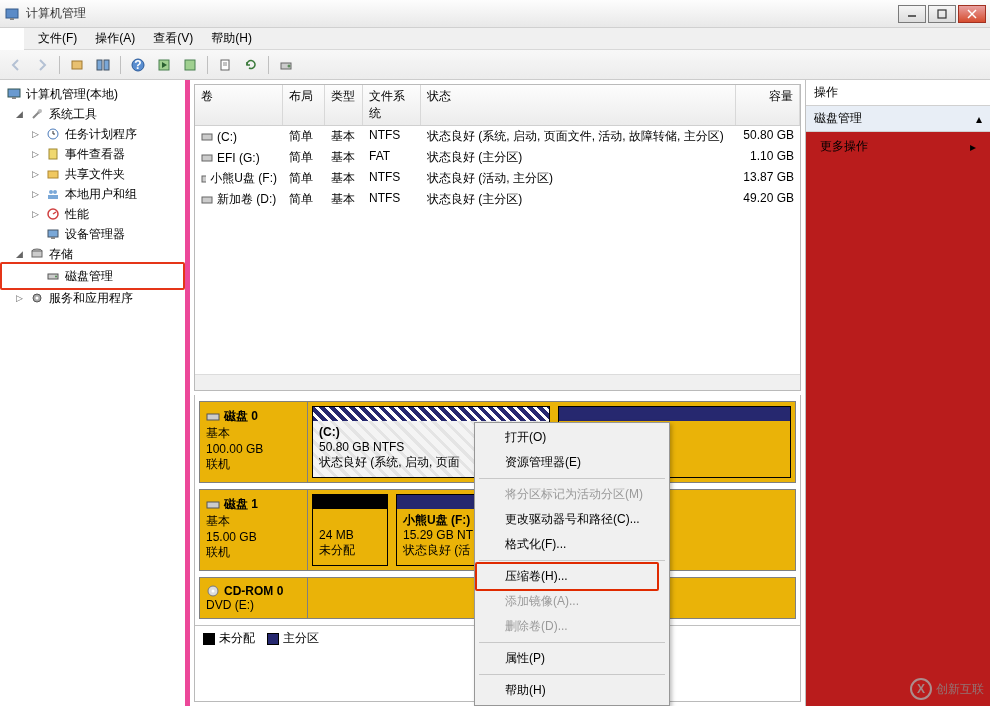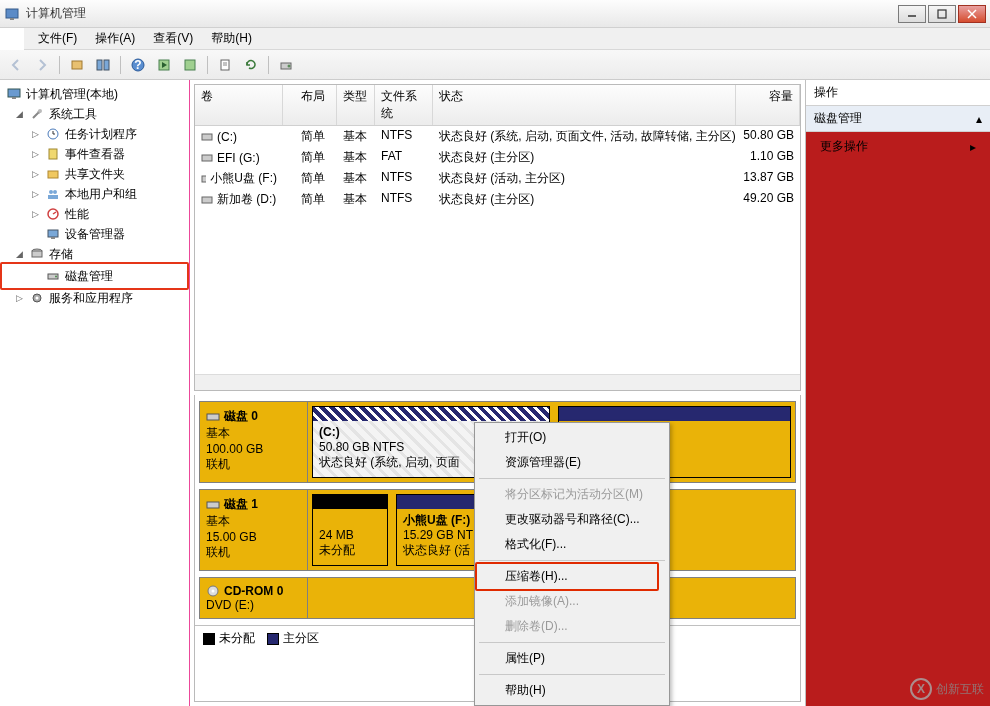--- a/index.html
+++ b/index.html
@@ -19,42 +19,42 @@
 .menu-item { padding: 2px 8px; cursor: pointer; }
 
 
 .toolbar { height: 30px; background: linear-gradient(#f8f8f8,#ececec); border-bottom: 1px solid #ccc; display: flex; align-items: center; padding: 0 4px; gap: 2px; }
 .tb-btn { width: 24px; height: 24px; display: flex; align-items: center; justify-content: center; cursor: pointer; border: 1px solid transparent; }
 .tb-sep { width: 1px; height: 18px; background: #c0c0c0; margin: 0 3px; }
 .tb-btn.disabled { opacity: 0.4; cursor: default; }
 
 
 .main-area { display: flex; height: calc(706px - 28px - 22px - 30px); }
-.tree-pane { width: 190px; border-right: 1px solid #ec4899; background: #fff; padding: 4px 2px; overflow: hidden; }
+.tree-pane { width: 190px; border-right: 5px solid #ec4899; background: #fff; padding: 4px 2px; overflow: hidden; }
 .center-pane { flex: 1; display: flex; flex-direction: column; border-right: 1px solid #c0c0c0; min-width: 0; }
 .actions-pane { width: 184px; background: #b91c1c; }
 
 
 .tree-node { display: flex; align-items: center; padding: 1px 2px; white-space: nowrap; cursor: pointer; line-height: 18px; }
 .tree-toggle { width: 11px; height: 11px; margin-right: 2px; display: inline-flex; align-items: center; justify-content: center; font-size: 9px; color: #666; }
 .tree-icon { width: 16px; height: 16px; margin: 0 4px 0 2px; display: inline-flex; align-items: center; justify-content: center; }
 .tree-indent-1 { padding-left: 12px; }
 .tree-indent-2 { padding-left: 28px; }
 .tree-highlight { border: 2px solid #e53518; border-radius: 2px; margin: -2px; padding-top: 2px; padding-bottom: 2px; }
 
 
 .vol-table-wrap { border: 1px solid #bababa; margin: 4px; background: #fff; }
 .vol-header { display: flex; background: linear-gradient(#fdfdfd, #ececec); border-bottom: 1px solid #d0d0d0; }
 .vol-header-cell { padding: 3px 6px; border-right: 1px solid #d8d8d8; font-weight: normal; }
 .vol-body { height: 248px; overflow: auto; }
 .vol-row { display: flex; padding: 1px 0; cursor: pointer; }
 .vol-cell { padding: 1px 6px; white-space: nowrap; overflow: hidden; }
 .vol-cell.vol-icon { display: flex; align-items: center; gap: 4px; }
 .col-vol { width: 88px; }
-.col-layout { width: 42px; margin-left: 12px; }
+.col-layout { width: 42px; }
 .col-type { width: 38px; }
 .col-fs { width: 58px; }
 .col-status { flex: 1; }
 .col-cap { width: 64px; text-align: right; }
 .vol-scroll { height: 16px; background: #f0f0f0; border-top: 1px solid #dcdcdc; }
 
 
 .disk-area { flex: 1; overflow: auto; margin: 0 4px 4px 4px; border: 1px solid #bababa; border-top: none; }
 .disk-block { display: flex; border: 1px solid #808080; margin: 6px 4px; background: #eab308; min-height: 82px; }
 .disk-info { width: 108px; border-right: 1px solid #808080; padding: 6px; }

